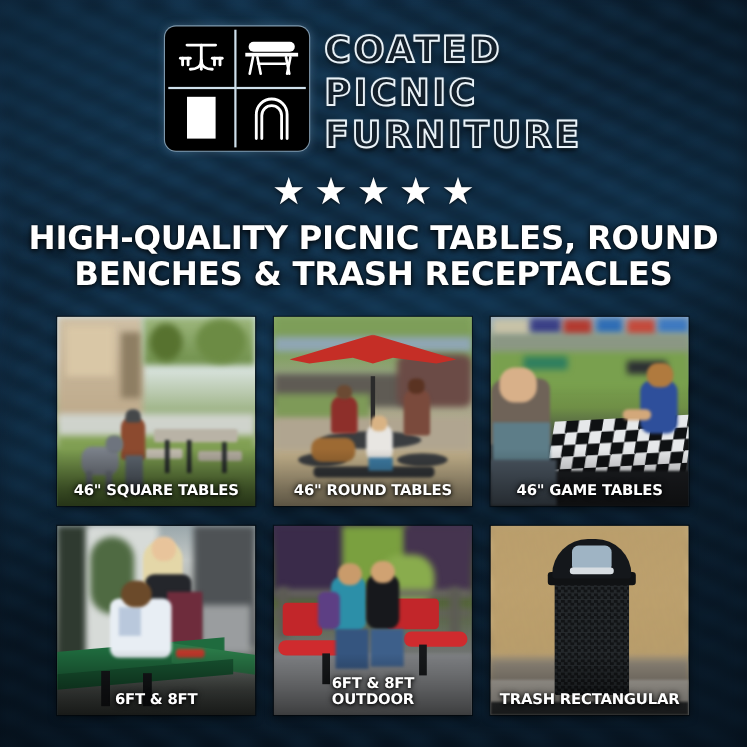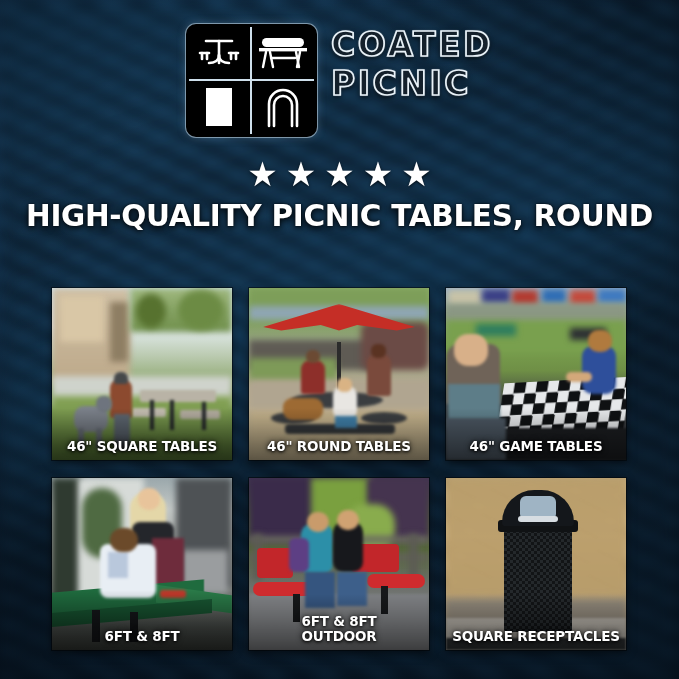--- a/index.html
+++ b/index.html
@@ -256,33 +256,35 @@
               <path d="M6 42 V20 A14 14 0 0 1 34 20 V42"></path>
               <path d="M11 42 V21 A9 9 0 0 1 29 21 V42"></path>
             </g>
           </svg>
         </div>
       </div>
 
       <div class="logo-words">
         <div class="logo-word">COATED</div>
         <div class="logo-word">PICNIC</div>
+        <div class="logo-word">FURNITURE</div>
       </div>
     </div>
 
     <div class="stars">
       <span class="star">★</span>
       <span class="star">★</span>
       <span class="star">★</span>
       <span class="star">★</span>
       <span class="star">★</span>
     </div>
 
     <div class="headline">
       <span class="l1">HIGH-QUALITY PICNIC TABLES, ROUND</span>
+      <span class="l2">BENCHES &amp; TRASH RECEPTACLES</span>
     </div>
 
     <div class="grid">
 
       <div class="tile">
         <div class="scene">
           <div style="position:absolute;inset:0;background:linear-gradient(180deg,#cfe3ef 0%,#e6eef2 22%,#b9c9ae 40%,#7c9a55 62%,#63883f 100%);"></div>
           <div class="blurpatch" style="left:0;top:0;width:78px;height:96px;background:linear-gradient(180deg,#cfbfa4,#bda98a);"></div>
           <div class="blurpatch" style="left:8px;top:8px;width:44px;height:46px;background:#d9c7a6;"></div>
           <div class="blurpatch" style="left:58px;top:14px;width:18px;height:60px;background:#8e7e63;"></div>
@@ -464,19 +466,19 @@
           <div style="position:absolute;left:58px;top:46px;width:68px;height:108px;background:
               repeating-conic-gradient(#121416 0% 25%, #24282b 0% 50%) 0 0 / 6px 6px; border-radius:3px;"></div>
           <div style="position:absolute;left:52px;top:42px;width:80px;height:12px;background:#101214;border-radius:3px;"></div>
 
           <div style="position:absolute;left:56px;top:12px;width:72px;height:36px;background:#14171b;border-radius:36px 36px 4px 4px;"></div>
           <div style="position:absolute;left:74px;top:18px;width:36px;height:24px;background:#9fb4c4;border-radius:6px;"></div>
           <div style="position:absolute;left:72px;top:38px;width:40px;height:6px;background:#d7dde2;border-radius:3px;"></div>
           <div style="position:absolute;left:0;right:0;bottom:0;height:56px;background:linear-gradient(180deg,rgba(0,0,0,0) 0%,rgba(0,0,0,0.32) 62%,rgba(0,0,0,0.5) 100%);"></div>
         </div>
         <div class="caption">
-          <span class="ln">SQUARE RECEPTACLES</span>
+          <span class="ln">TRASH RECTANGULAR</span>
         </div>
       </div>
 
     </div>
   </div>
 </div>
 
 </body></html>

